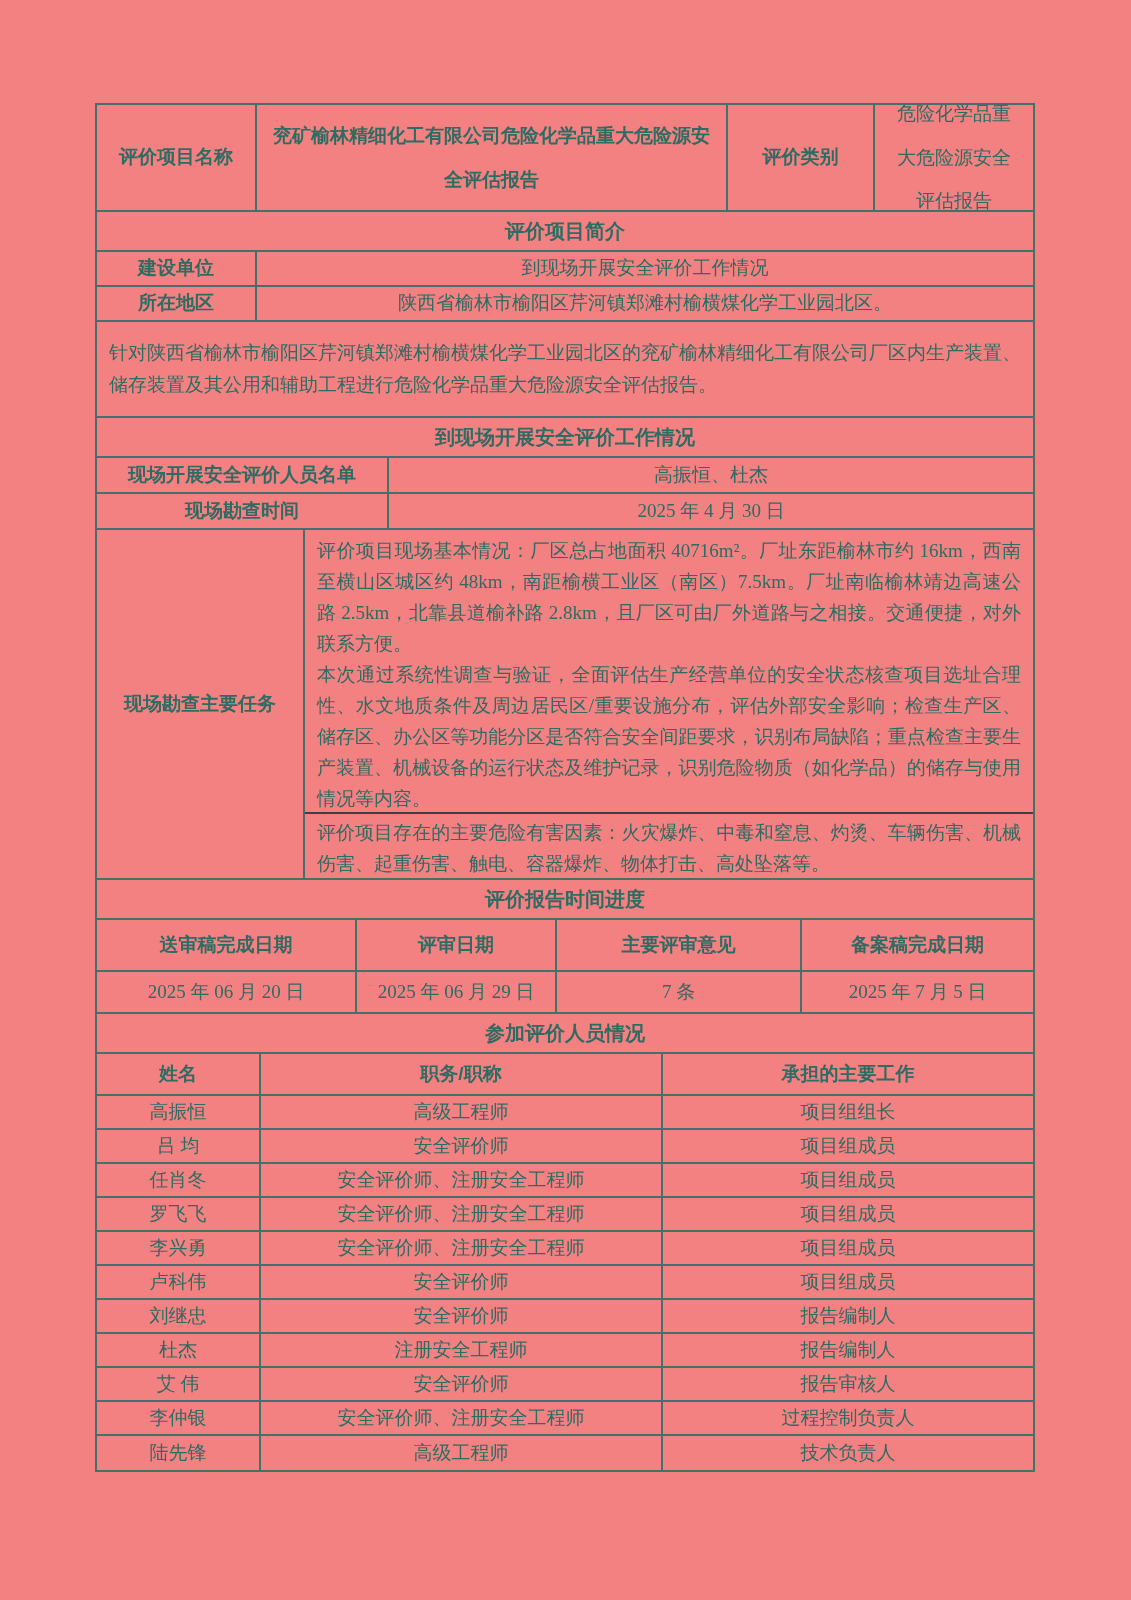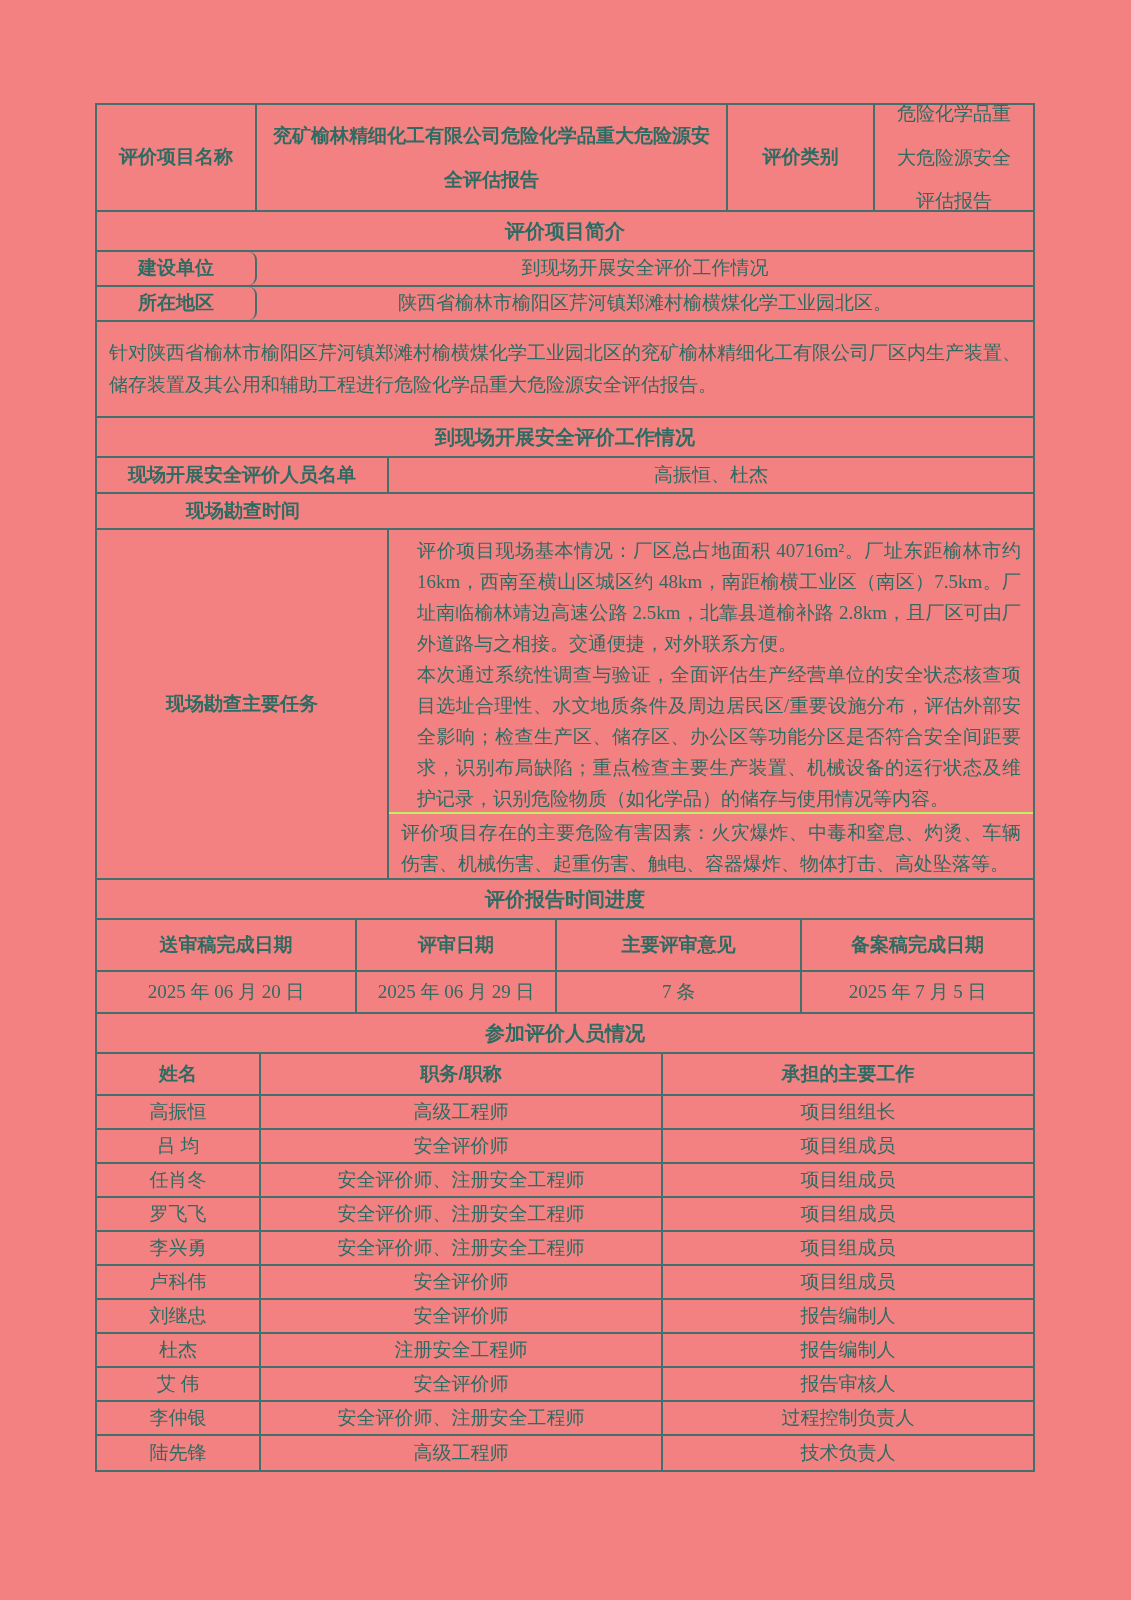--- a/index.html
+++ b/index.html
@@ -41,40 +41,40 @@
     font-weight:bold; font-size:20px;
   }
   
   .r-title { height:107px; }
   .r-title .c1 { width:160px; }
   .r-title .c2 { flex:1; font-weight:bold; line-height:2.3; padding:8px 14px; }
   .r-title .c3 { width:147px; }
   .r-title .c4 { width:158px; line-height:2.3; padding:0 22px; }
   
   .r-s { height:35px; }
-  .r-s .c1 { width:160px;border-radius:8px; }
+  .r-s .c1 { width:160px; }
   .r-s .c2 { flex:1; }
   .r-over { height:96px; }
   .r-over .c1 { width:160px; }
   .r-over .c2 {
     flex:1; justify-content:flex-start; text-align:justify;
     padding:4px 12px; line-height:32px; align-items:center;border-radius:23px;
   }
   
   .r-site { height:36px; }
   .r-site .c1 { width:292px; }
   .r-site .c2 { flex:1; }
   
   .r-survey { height:350px; }
-  .r-survey .c1 { width:292px; }
+  .r-survey .c1 { width:208px; }
   .r-survey .right { flex:1; display:flex; flex-direction:column; }
   .sub-top {
     height:284px;
-    border-bottom:2px solid #bef264;
-    padding:5px 12px 0 28px;
+    border-bottom:2px solid #404040;
+    padding:5px 12px 0 12px;
     font-size:19px; line-height:31px; text-align:justify;
   }
   .sub-bot {
     flex:1;
     padding:3px 12px 0 12px;
     font-size:19px; line-height:31px; text-align:justify;
   }
   
   .r-sch-h { height:52px; }
   .r-sch-v { height:42px; }
@@ -113,20 +113,21 @@
 
   <div class="t-row">
     <div class="cell sec-h" style="flex:1">到现场开展安全评价工作情况</div>
   </div>
   <div class="t-row r-site">
     <div class="cell c1 lbl">现场开展安全评价人员名单</div>
     <div class="cell c2">高振恒、杜杰</div>
   </div>
   <div class="t-row r-site">
     <div class="cell c1 lbl">现场勘查时间</div>
+    <div class="cell c2">2025 年 4 月 30 日</div>
   </div>
 
   <div class="t-row r-survey">
     <div class="cell c1 lbl">现场勘查主要任务</div>
     <div class="right">
       <div class="sub-top">
         <p>评价项目现场基本情况：厂区总占地面积 40716m²。厂址东距榆林市约 16km，西南至横山区城区约 48km，南距榆横工业区（南区）7.5km。厂址南临榆林靖边高速公路 2.5km，北靠县道榆补路 2.8km，且厂区可由厂外道路与之相接。交通便捷，对外联系方便。</p>
         <p>本次通过系统性调查与验证，全面评估生产经营单位的安全状态核查项目选址合理性、水文地质条件及周边居民区/重要设施分布，评估外部安全影响；检查生产区、储存区、办公区等功能分区是否符合安全间距要求，识别布局缺陷；重点检查主要生产装置、机械设备的运行状态及维护记录，识别危险物质（如化学品）的储存与使用情况等内容。</p>
       </div>
       <div class="sub-bot">评价项目存在的主要危险有害因素：火灾爆炸、中毒和窒息、灼烫、车辆伤害、机械伤害、起重伤害、触电、容器爆炸、物体打击、高处坠落等。</div>

